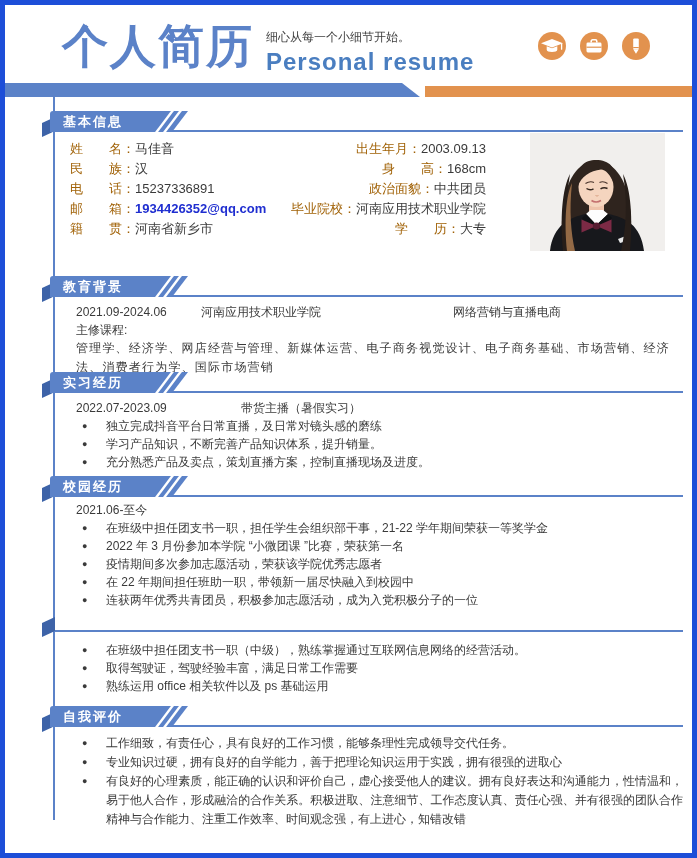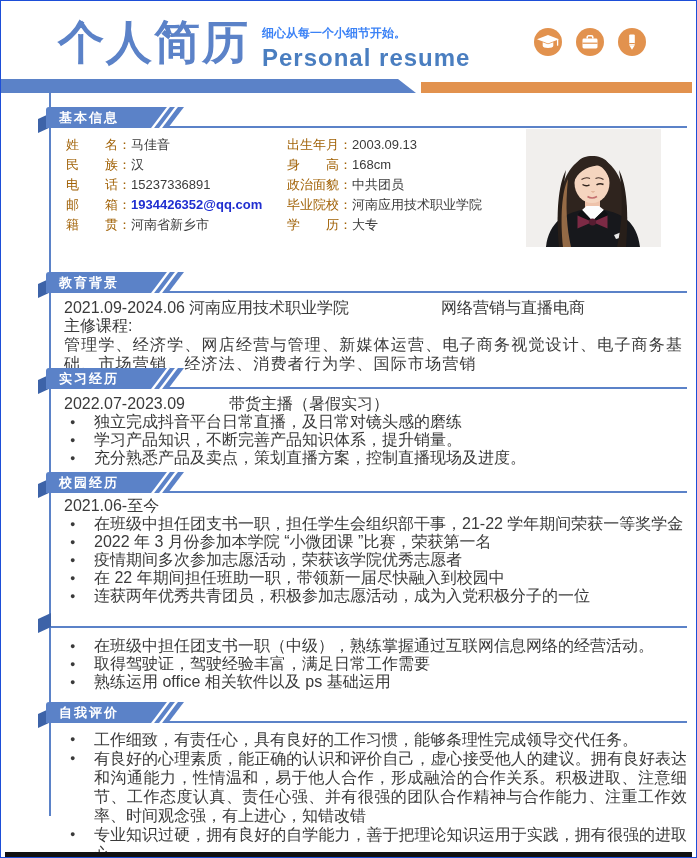--- a/index.html
+++ b/index.html
@@ -1,27 +1,27 @@
 <!DOCTYPE html>
 <html><head>
 <meta charset="utf-8">
 <style>
   * { margin:0; padding:0; box-sizing:border-box; }
   html,body { background:#fff; }
   body { font-family:"Liberation Sans","DejaVu Sans",sans-serif; }
   .page {
     position:relative; width:697px; height:858px; background:#fff;
-    border:1px solid #1d4ed8; overflow:hidden;
+    border:5px solid #1d4ed8; overflow:hidden;
     color:#3a3a3a;
   }
   
   .hdr { position:absolute; top:16px; left:57px; display:flex; align-items:flex-start; }
   .title { font-size:46px; line-height:50px; font-weight:bold; color:#5b82c8; letter-spacing:2px; }
   .sub { margin-left:12px; margin-top:8px; }
-  .sub-cn { font-size:12px; font-weight:bold; color:#3b82f6; margin-bottom:2px; }
+  .sub-cn { font-size:12px; font-weight:normal; color:#404040; margin-bottom:2px; }
   .sub-en { font-size:24px; font-weight:bold; color:#4a7ec0; letter-spacing:1px; }
   .icons { position:absolute; top:27px; left:533px; display:flex; gap:14px; }
   .icon-circle { width:28px; height:28px; display:block; }
   
   .bar-blue { position:absolute; top:78px; left:0; width:415px; height:14px; background:#5b82c8;
     clip-path:polygon(0 0,397px 0,415px 100%,0 100%); }
   .bar-orange { position:absolute; top:81px; left:420px; width:271px; height:11px; background:#e2924e; }
   .vline { position:absolute; left:48px; top:92px; width:2px; height:723px; background:#5b82c8; }
   
   .section { position:absolute; left:45px; right:9px; }
@@ -31,33 +31,33 @@
     transform:skewY(-24deg); }
   .banner { position:absolute; left:0; top:0; width:138px; height:21px; background:#5b82c8;
     clip-path:polygon(0 0,100% 0,calc(100% - 16px) 100%,0 100%); border-top-left-radius:3px; }
   .banner span { display:block; color:#fff; font-size:13px; font-weight:bold; line-height:21px;
     padding-left:13px; letter-spacing:2px; }
   .stripe { position:absolute; top:0; bottom:0; width:3px; background:#fff; transform:skewX(-37deg); }
   .s1 { right:22px; } .s2 { right:14px; }
   
   .bi-cols { position:absolute; top:28px; left:0; right:0; font-size:13px; }
   .bi-col { position:absolute; top:0; }
-  .bi-left { left:20px; } .bi-right { left:241px; }
+  .bi-left { left:20px; } .bi-right { left:241px;text-align:right; }
   .bi-row { line-height:20px; height:20px; white-space:nowrap; }
   .bi-label { color:#a16207; }
   .bi-value { color:#3a3a3a; }
   .email { color:#1f2ed0; font-weight:bold; }
   .intent-box { position:absolute; left:12px; top:122px; width:424px; height:33px;
     border:1px solid #4a4a4a; }
   .ib-item { position:absolute; top:8px; font-size:13px; white-space:nowrap; }
   .ib-1 { left:18px; } .ib-2 { left:228px; }
   
   .photo { position:absolute; left:525px; top:128px; width:135px; height:118px; overflow:hidden; }
   
-  .sec-body { position:relative; margin-left:18px; font-size:16px; color:#3a3a3a; }
+  .sec-body { position:relative; margin-left:26px; font-size:12px; color:#3a3a3a; }
   .edu-body { margin-top:6px; }
   .edu-row { position:relative; height:18px; line-height:18px; white-space:nowrap; }
   .edu-period { position:absolute; left:0; }
   .edu-school { position:absolute; left:125px; }
   .edu-major  { position:absolute; left:377px; }
   .edu-courses-label { line-height:18px; }
   .edu-courses { line-height:19px; letter-spacing:1.2px; max-width:622px; }
   .intern-row { position:relative; height:18px; line-height:18px; margin-top:6px; white-space:nowrap; }
   .intern-period { position:absolute; left:0; }
   .intern-role { position:absolute; left:165px; }
@@ -254,20 +254,20 @@
       <b class="fold"></b>
       <div class="banner">
         <span>自我评价</span>
         <i class="stripe s1"></i>
         <i class="stripe s2"></i>
       </div>
     </div>
     <div class="sec-body" style="margin-top:7px;font-family:Liberation Serif, serif;">
       <ul class="bullets wide">
         <li>工作细致，有责任心，具有良好的工作习惯，能够条理性完成领导交代任务。</li>
+        <li>专业知识过硬，拥有良好的自学能力，善于把理论知识运用于实践，拥有很强的进取心</li>
         <li>有良好的心理素质，能正确的认识和评价自己，虚心接受他人的建议。拥有良好表达和沟通能力，性情温和，易于他人合作，形成融洽的合作关系。积极进取、注意细节、工作态度认真、责任心强、并有很强的团队合作精神与合作能力、注重工作效率、时间观念强，有上进心，知错改错</li>
-        <li>专业知识过硬，拥有良好的自学能力，善于把理论知识运用于实践，拥有很强的进取心</li>
       </ul>
     </div>
   </div>
 
   <div class="footer-line"></div>
 </div>
 
 </body></html>

